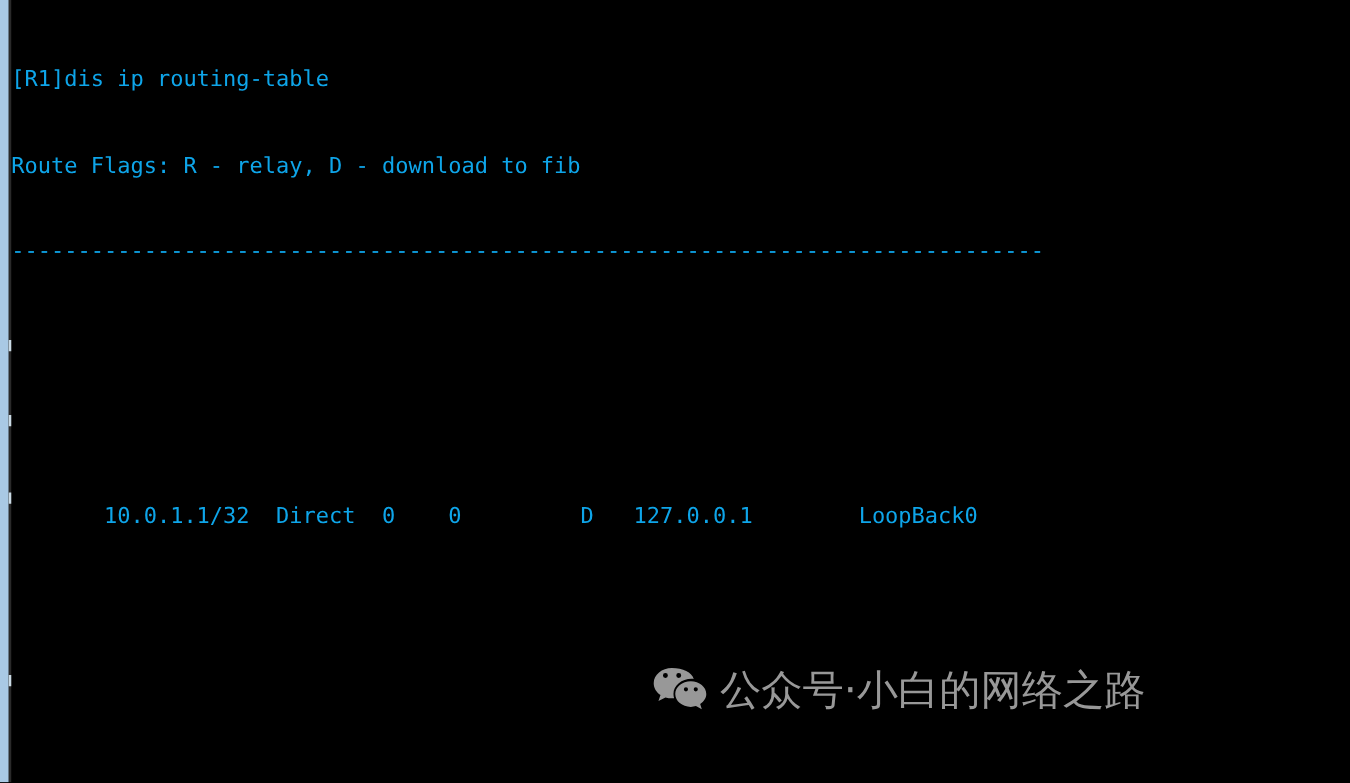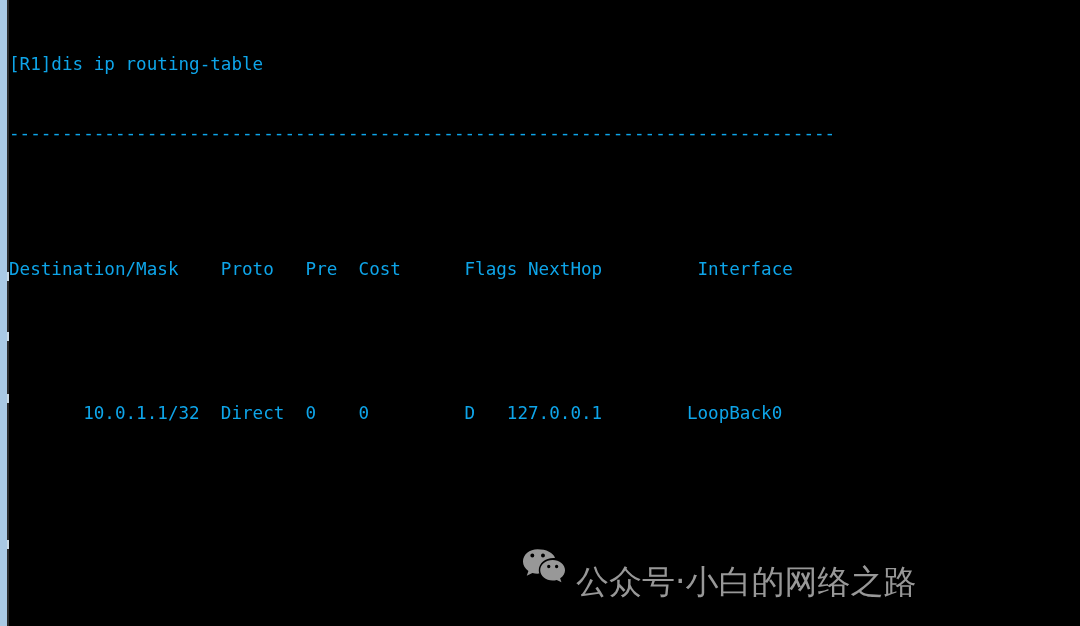--- a/index.html
+++ b/index.html
@@ -90,40 +90,39 @@
     width: 44px;
     height: 38px;
     flex: 0 0 auto;
   }
   #watermark-text {
     font-family: "DejaVu Sans", "Liberation Sans", sans-serif;
     font-size: 33px;
     line-height: 38px;
     color: #9d9d9d;
     white-space: pre;
-    margin-top: 30px;
   }
 </style>
 </head>
 <body>
 
 <div id="terminal-window">
 
   <div id="left-scrollbar"></div>
   <div id="left-scrollbar-sep"></div>
   <div class="scrollbar-tick" style="top:272px;"></div>
   <div class="scrollbar-tick" style="top:332px;"></div>
   <div class="scrollbar-tick" style="top:394px;"></div>
   <div class="scrollbar-tick" style="top:540px;"></div>
 
   <div id="terminal-text">
     <div class="line">[R1]dis ip routing-table</div>
+    <div class="line">Route Flags: R - relay, D - download to fib</div>
     <div class="line">------------------------------------------------------------------------------</div>
     <div class="line"></div>
-    <div class="line">Destination/Mask    Proto   Pre  Cost      Flags NextHop         Interface</div>
     <div class="line"></div>
     <div id="route-rows"><div class="line">       10.0.1.1/32  Direct  0    0         D   127.0.0.1        LoopBack0</div></div>
     
     
   </div>
 
   <div id="watermark">
     <svg id="wechat-logo" viewBox="0 0 64 56" xmlns="http://www.w3.org/2000/svg">
       <path fill="#9d9d9d" d="M22.5 2C10.6 2 1 10 1 19.9c0 5.6 3.1 10.6 8 13.9L6.6 41l8.3-4.3c2.4.7 5 1.1 7.6 1.1.9 0 1.7 0 2.6-.1-.5-1.6-.8-3.3-.8-5 0-9.9 9.6-17.9 21.5-17.9.8 0 1.6 0 2.4.1C46.1 7.1 35.3 2 22.5 2zm-7.7 11.9a2.9 2.9 0 1 1 0-5.8 2.9 2.9 0 0 1 0 5.8zm15.7 0a2.9 2.9 0 1 1 0-5.8 2.9 2.9 0 0 1 0 5.8z"></path>
       <path fill="#9d9d9d" d="M63 32.8c0-8.3-8.2-15.1-18.3-15.1S26.4 24.5 26.4 32.8s8.2 15.1 18.3 15.1c2.1 0 4.2-.3 6.1-.9l6.9 3.6-1.9-6c4.4-2.8 7.2-7.1 7.2-11.8zm-24-3.1a2.4 2.4 0 1 1 0-4.9 2.4 2.4 0 0 1 0 4.9zm11.6 0a2.4 2.4 0 1 1 0-4.9 2.4 2.4 0 0 1 0 4.9z"></path>

